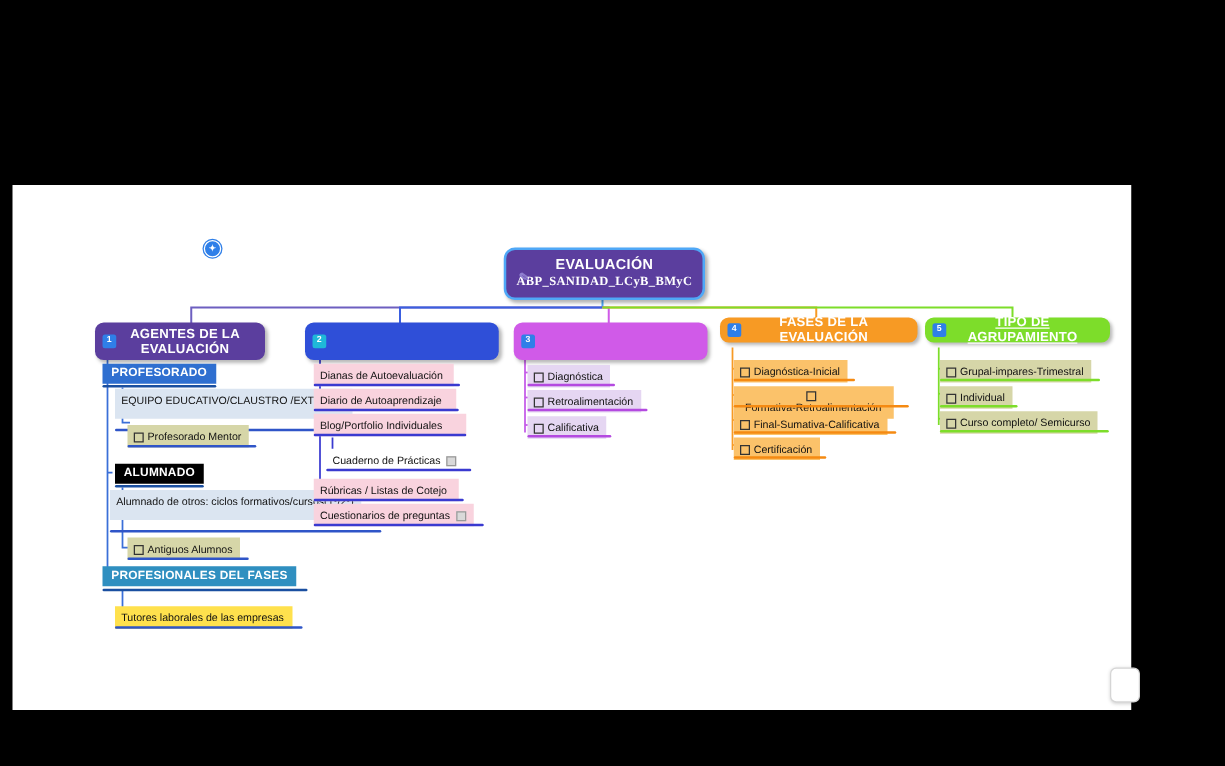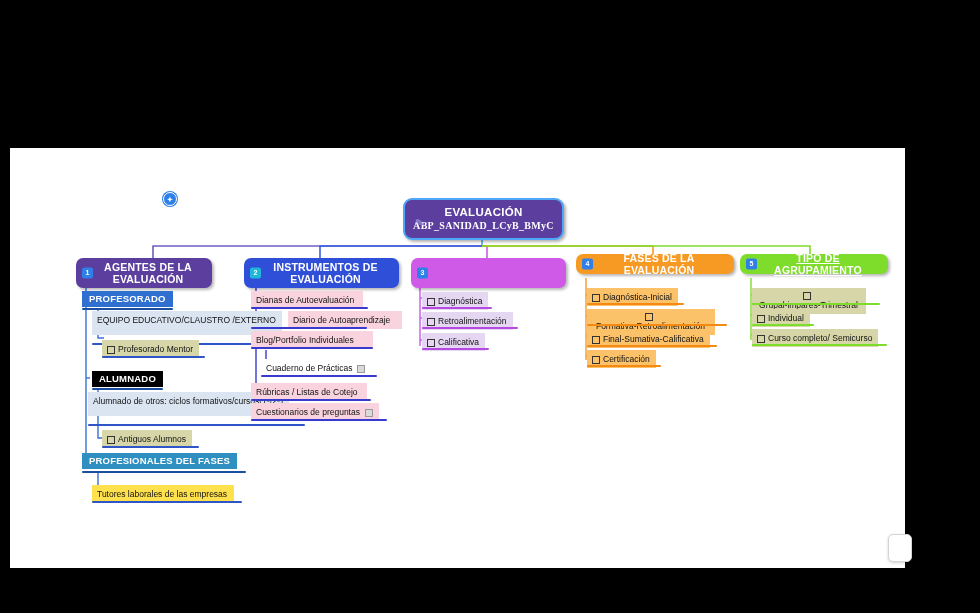--- a/index.html
+++ b/index.html
@@ -274,27 +274,26 @@
         <div class="node solid" style="left: 72px; top: 305px; min-width: 136px; min-height: 16px; background: rgb(47, 143, 192);">
           <span>PROFESIONALES DEL FASES</span>
         </div>
         <div class="underline" style="left: 72px; top: 323px; width: 164px; background: rgb(26, 79, 160);"></div>
         <div class="node" style="left: 82px; top: 337px; min-width: 142px; min-height: 14px; background: rgb(255, 225, 77); text-align: center;">
           <span>Tutores laborales de las empresas</span>
         </div>
         <div class="underline" style="left: 82px; top: 353px; width: 150px; background: rgb(47, 85, 200);"></div>
         <div class="branch-header" style="position: absolute; left: 234px; top: 110px; width: 155px; height: 30px; background: rgb(47, 79, 216);">
           <span class="branch-num" style="background: rgb(31, 184, 216);">2</span>
-          <span style="padding: 0px 6px 0px 14px;">INSTRUMENTOS DE EVALUACIÓN</span>
         </div>
         <div class="node" style="left: 241px; top: 143px; min-width: 112px; min-height: 14px; background: rgb(249, 211, 222);">
           <span>Dianas de Autoevaluación</span>
         </div>
         <div class="underline" style="left: 241px; top: 159px; width: 117px; background: rgb(58, 58, 208);"></div>
-        <div class="node" style="left: 241px; top: 163px; min-width: 114px; min-height: 14px; background: rgb(249, 211, 222); margin-left: 37px;">
+        <div class="node" style="left: 241px; top: 163px; min-width: 114px; min-height: 14px; background: rgb(249, 211, 222);">
           <span>Diario de Autoaprendizaje</span>
         </div>
         <div class="underline" style="left: 241px; top: 179px; width: 116px; background: rgb(58, 58, 208);"></div>
         <div class="node" style="left: 241px; top: 183px; min-width: 122px; min-height: 14px; background: rgb(249, 211, 222);">
           <span>Blog/Portfolio Individuales</span>
         </div>
         <div class="underline" style="left: 241px; top: 199px; width: 122px; background: rgb(58, 58, 208);"></div>
         <div class="node" style="left: 251px; top: 211px; min-width: 92px; min-height: 14px; background: rgb(255, 255, 255);">
           <span>Cuaderno de Prácticas</span>
           <span class="note"></span>
@@ -348,21 +347,21 @@
         <div class="underline" style="left: 577px; top: 197px; width: 130px; background: rgb(245, 138, 18);"></div>
         <div class="node" style="left: 577px; top: 202px; min-width: 68px; min-height: 13px; background: rgb(251, 194, 106);">
           <span class="chk"></span>
           <span>Certificación</span>
         </div>
         <div class="underline" style="left: 577px; top: 217px; width: 74px; background: rgb(245, 138, 18);"></div>
         <div class="branch-header" style="position: absolute; left: 730px; top: 106px; width: 148px; height: 20px; background: rgb(125, 221, 42); text-decoration: underline;">
           <span class="branch-num" style="background: rgb(47, 127, 232);">5</span>
           <span style="padding: 0px 6px 0px 14px;">TIPO DE AGRUPAMIENTO</span>
         </div>
-        <div class="node" style="left: 742px; top: 140px; min-width: 114px; min-height: 13px; background: rgb(214, 214, 168); flex-direction: column;">
+        <div class="node" style="left: 742px; top: 140px; min-width: 114px; min-height: 13px; background: rgb(214, 214, 168);">
           <span class="chk"></span>
           <span>Grupal-impares-Trimestral</span>
         </div>
         <div class="underline" style="left: 742px; top: 155px; width: 128px; background: rgb(125, 221, 42);"></div>
         <div class="node" style="left: 742px; top: 161px; min-width: 58px; min-height: 13px; background: rgb(214, 214, 168);">
           <span class="chk"></span>
           <span>Individual</span>
         </div>
         <div class="underline" style="left: 742px; top: 176px; width: 62px; background: rgb(125, 221, 42);"></div>
         <div class="node" style="left: 742px; top: 181px; min-width: 122px; min-height: 13px; background: rgb(214, 214, 168);">

